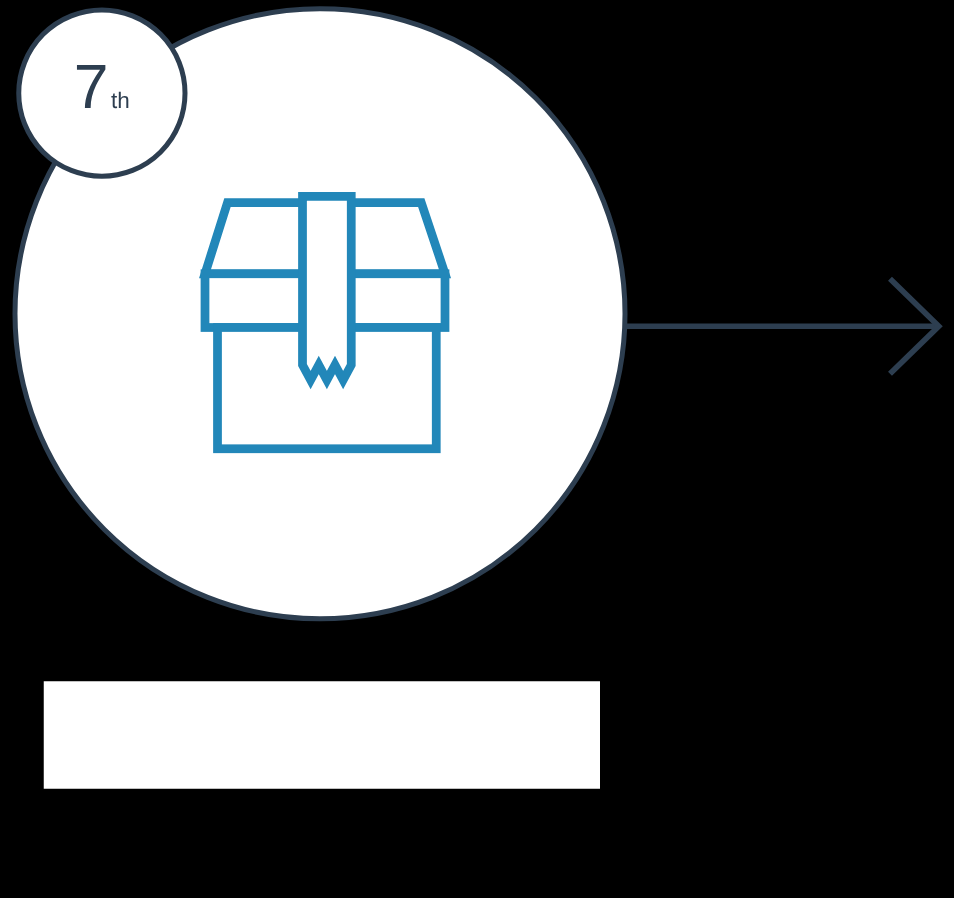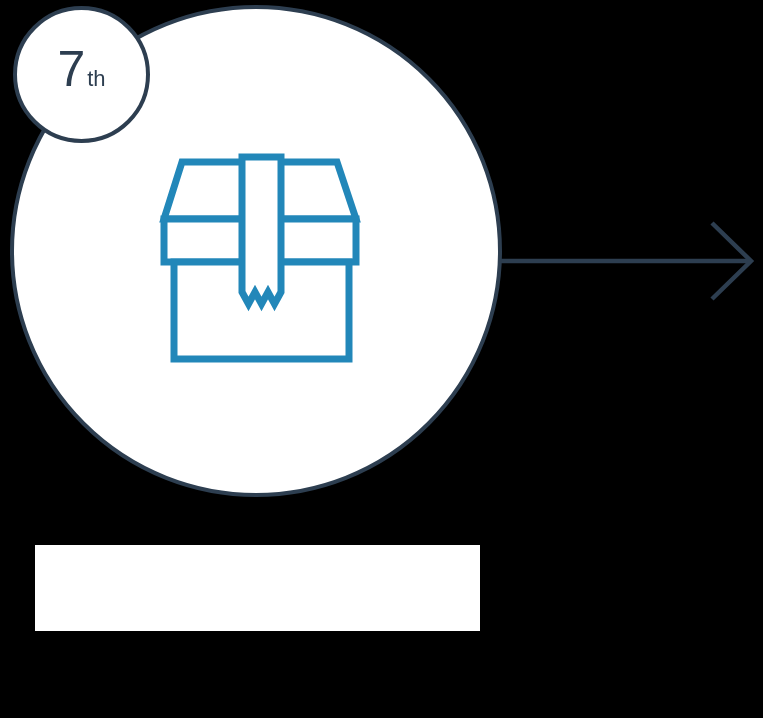--- a/index.html
+++ b/index.html
@@ -49,21 +49,21 @@
     z-index:3;
     display:flex;align-items:baseline;justify-content:center;
     padding-top:34px;
   }
   .badge .num{
     font-size:50px;line-height:1;color:var(--outline);
     font-weight:400;
     letter-spacing:-1px;
   }
   .badge .suffix{
-    font-size:22px;line-height:1;color:var(--outline);
+    font-size:18px;line-height:1;color:var(--outline);
     margin-left:3px;
   }
   .label-box{
     position:absolute;left:35px;top:545px;
     width:445px;height:86px;
     background:var(--surface);
     z-index:1;
   }
 </style>
 </head>

